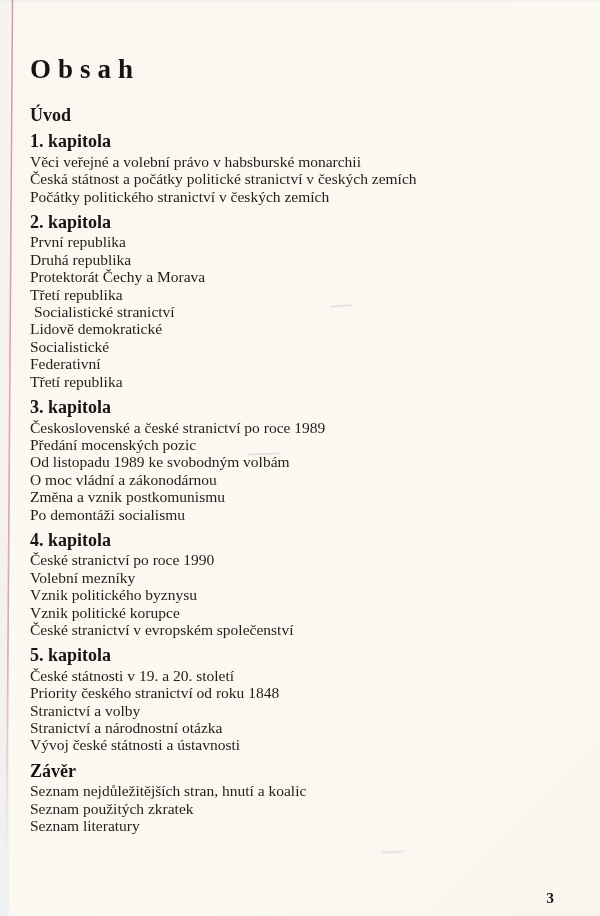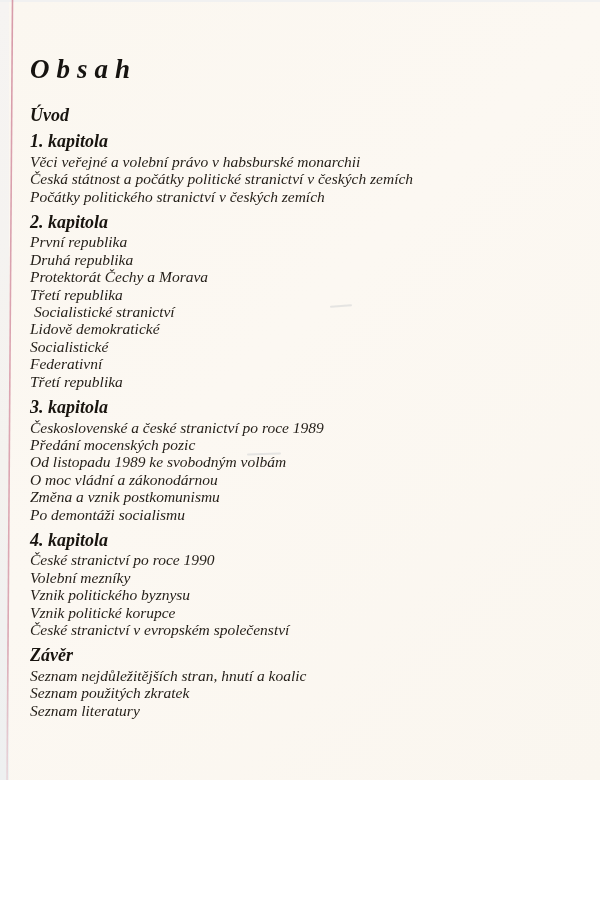--- a/index.html
+++ b/index.html
@@ -1,25 +1,24 @@
 <!DOCTYPE html>
 <html><head>
 <meta charset="utf-8">
 <style>
   html, body { margin: 0; padding: 0; }
   body { font-family: "Liberation Serif", "DejaVu Serif", serif; }
 
   .page {
     position: relative;
     width: 600px;
-    height: 780px;
+    height: 916px;
     background: linear-gradient(135deg, #fbf7f0 0%, #fcf8f2 45%, #faf6ef 100%);
     overflow: hidden;
     box-sizing: border-box;
-    font-style: italic;
   }
 
   
   .left-edge {
     position: absolute; left: 0; top: 0; bottom: 0; width: 9px;
     background: linear-gradient(180deg, #f6f4f2 0%, #f4f2ef 60%, #eef0f1 100%);
   }
   .top-edge {
     position: absolute; left: 0; top: 0; right: 0; height: 2px;
     background: #eef0f1; opacity: .85;
@@ -131,20 +130,28 @@
         </section>
         <section class="toc-section">
           <h2 class="sec-heading">4. kapitola</h2>
           <p class="toc-item">České stranictví po roce 1990</p>
           <p class="toc-item">Volební mezníky</p>
           <p class="toc-item">Vznik politického byznysu</p>
           <p class="toc-item">Vznik politické korupce</p>
           <p class="toc-item">České stranictví v evropském společenství</p>
         </section>
         <section class="toc-section">
+          <h2 class="sec-heading">5. kapitola</h2>
+          <p class="toc-item">České státnosti v 19. a 20. století</p>
+          <p class="toc-item">Priority českého stranictví od roku 1848</p>
+          <p class="toc-item">Stranictví a volby</p>
+          <p class="toc-item">Stranictví a národnostní otázka</p>
+          <p class="toc-item">Vývoj české státnosti a ústavnosti</p>
+        </section>
+        <section class="toc-section">
           <h2 class="sec-heading">Závěr</h2>
           <p class="toc-item">Seznam nejdůležitějších stran, hnutí a koalic</p>
           <p class="toc-item">Seznam použitých zkratek</p>
           <p class="toc-item">Seznam literatury</p>
         </section>
       </div>
   </main>
 
   <div class="page-number">3</div>
 </div>

